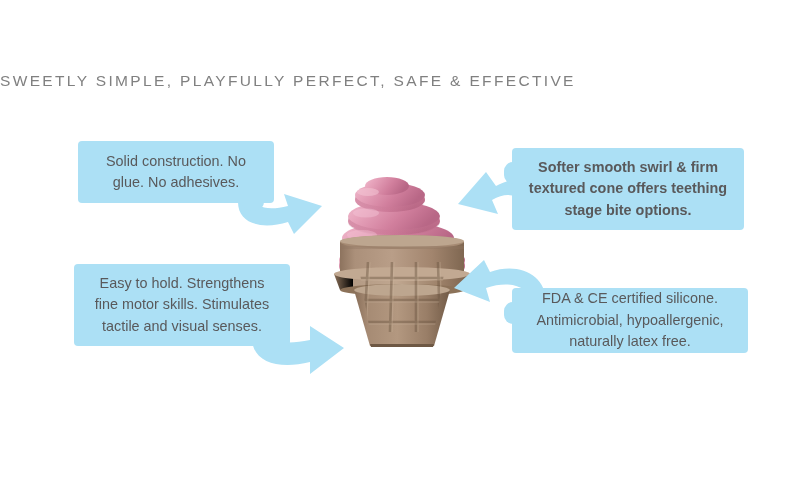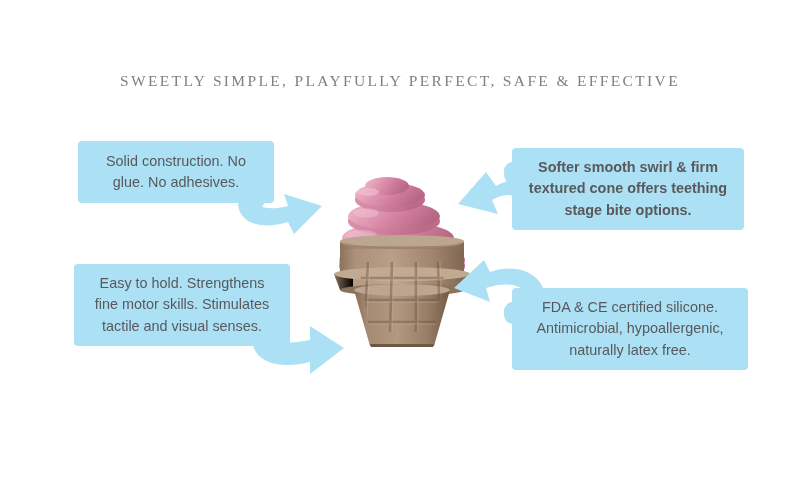--- a/index.html
+++ b/index.html
@@ -19,27 +19,26 @@
     height: 483px;
     background: #ffffff;
   }
 
   
   #headline {
     position: absolute;
     left: 0;
     top: 72px;
     width: 800px;
-    text-align: center;
+    text-align: left;
     font-size: 15.5px;
     letter-spacing: 2.35px;
     color: #808080;
     font-weight: 400;
     white-space: nowrap;
-    font-family: Liberation Serif, serif;
   }
 
   
   .callout {
     position: absolute;
     background: #ace0f5;
     border-radius: 4px;
     color: #59595b;
     font-size: 14.4px;
     line-height: 21.5px;
@@ -74,21 +73,21 @@
     height: 22px;
     left: -8px;
     top: 14px;
     border-top-left-radius: 9px;
     border-bottom-left-radius: 9px;
   }
 
   #box-tl { left: 78px;  top: 141px; width: 196px; height: 62px; align-items: center; }
   #box-bl { left: 74px;  top: 264px; width: 216px; height: 82px; }
   #box-tr { left: 512px; top: 148px; width: 232px; height: 82px; font-weight: bold; }
-  #box-br { left: 512px; top: 288px; width: 236px; height: 82px; }
+  #box-br { left: 512px; top: 288px; width: 236px; height: 65px; }
 
   
   .arrow-svg {
     position: absolute;
     overflow: visible;
   }
   #arrow-tl { left: 228px; top: 176px; }
   #arrow-bl { left: 248px; top: 318px; }
   #arrow-tr { left: 430px; top: 164px; }
   #arrow-br { left: 440px; top: 258px; }

